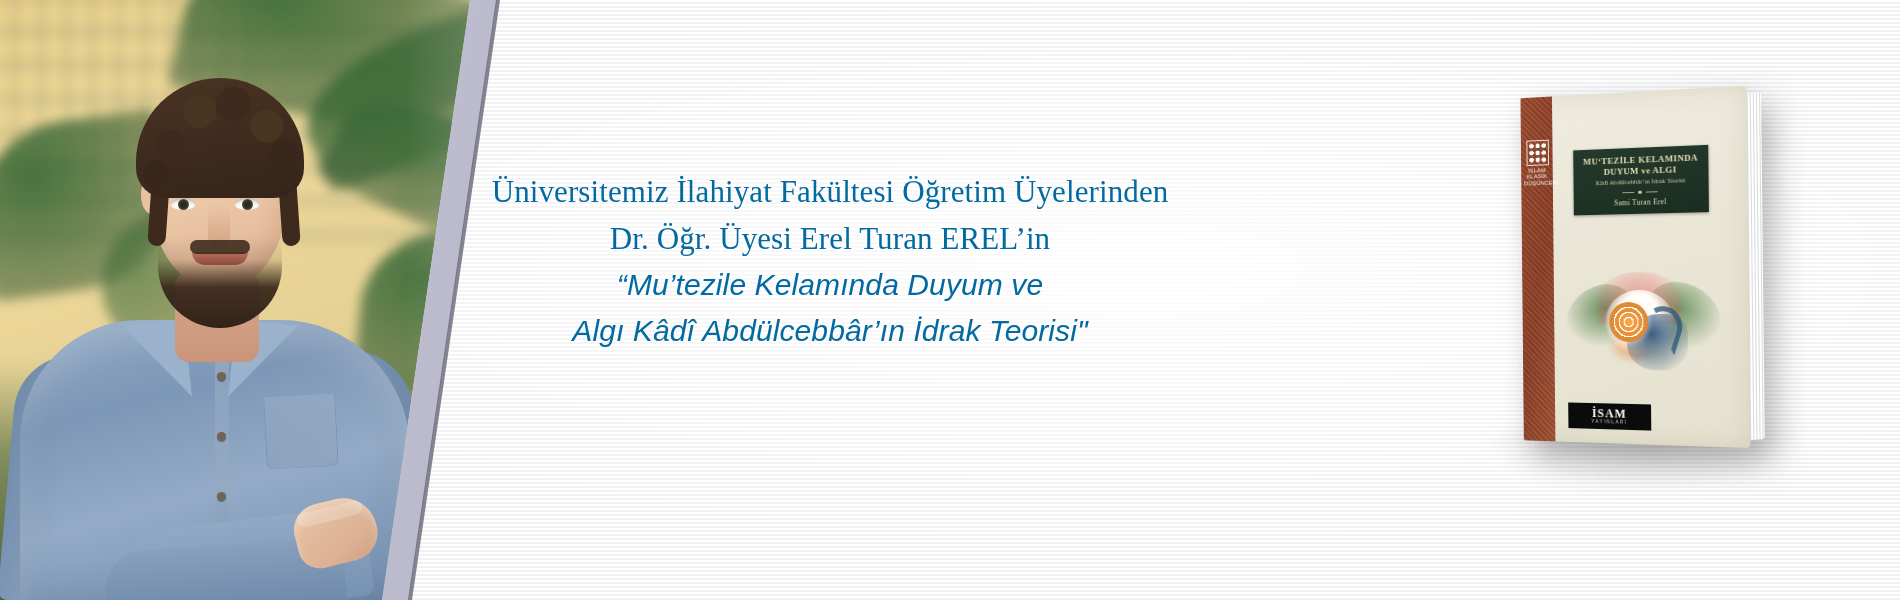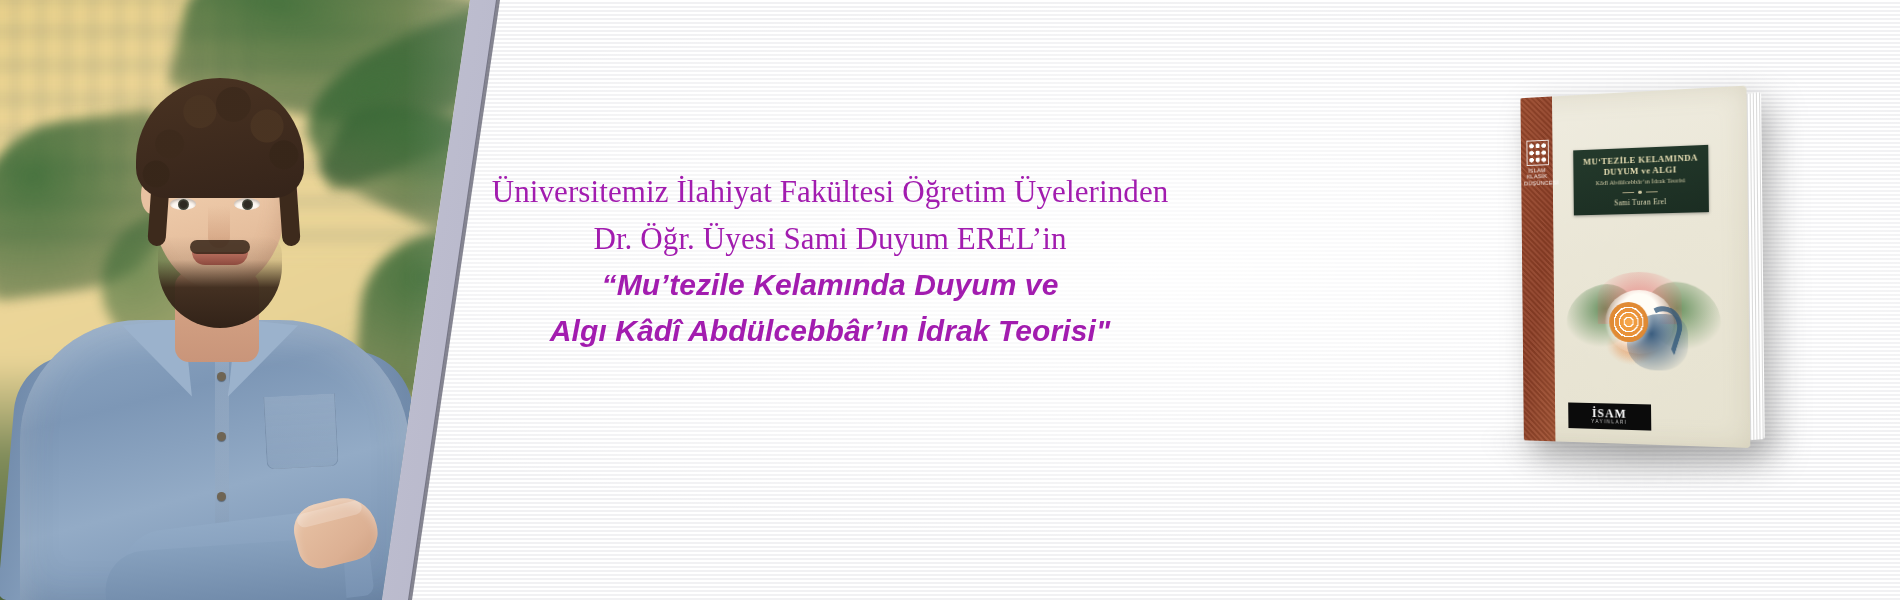--- a/index.html
+++ b/index.html
@@ -215,27 +215,27 @@
   }
 
   
   .text-block{
     position:absolute;left:470px;top:168px;width:720px;
     text-align:center;color:#1b3a5c;
   }
   .line{white-space:nowrap;}
   .l-plain{
     font-family:"Liberation Serif", serif;
-    font-size:31px;line-height:47px;color:#a21caf;font-weight:400;
+    font-size:31px;line-height:47px;color:#0369a1;font-weight:400;
     letter-spacing:.1px;
   }
   .l-em{
     font-family:"Liberation Sans", sans-serif;
-    font-style:italic;font-weight:700;
-    font-size:30px;line-height:46px;color:#a21caf;
+    font-style:italic;font-weight:400;
+    font-size:30px;line-height:46px;color:#0369a1;
     letter-spacing:.1px;
   }
 
   
   .book{
     position:absolute;left:1516px;top:92px;width:232px;height:352px;
     transform:perspective(900px) rotateY(-13deg) rotateZ(-0.6deg);
     transform-style:preserve-3d;
     filter:drop-shadow(10px 14px 16px rgba(0,0,0,.28));
   }
@@ -422,21 +422,21 @@
       <div class="hand"></div>
     </div>
     <div class="photo-soft"></div>
   </div>
 
   <div class="diag-band"></div>
   <div class="diag-edge"></div>
 
   <div class="text-block">
     <div class="line l-plain">Üniversitemiz İlahiyat Fakültesi Öğretim Üyelerinden</div>
-    <div class="line l-plain">Dr. Öğr. Üyesi Sami Duyum EREL’in</div>
+    <div class="line l-plain">Dr. Öğr. Üyesi Erel Turan EREL’in</div>
     <div class="line l-em">“Mu’tezile Kelamında Duyum ve</div>
     <div class="line l-em">Algı Kâdî Abdülcebbâr’ın İdrak Teorisi"</div>
   </div>
 
   <div class="book-glow"></div>
   <div class="book">
     <div class="pages"></div>
     <div class="cover">
       <div class="motif">
         <div class="m-green-l"></div>

